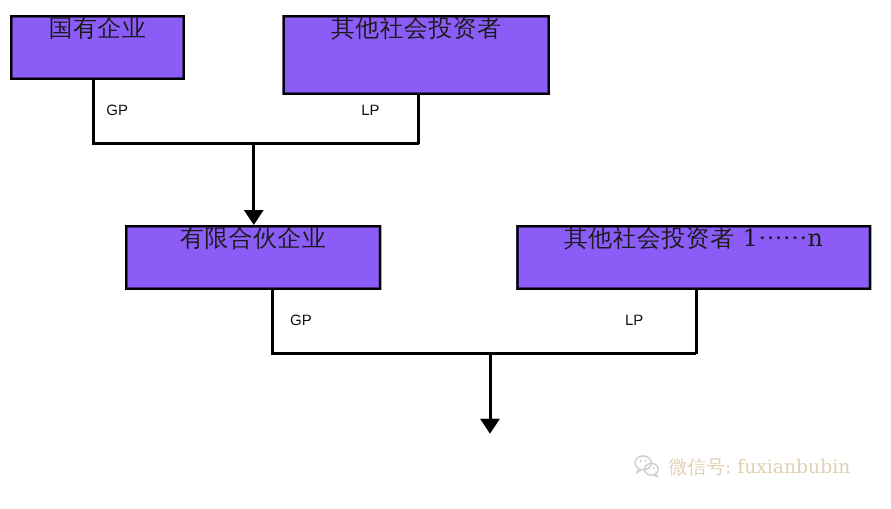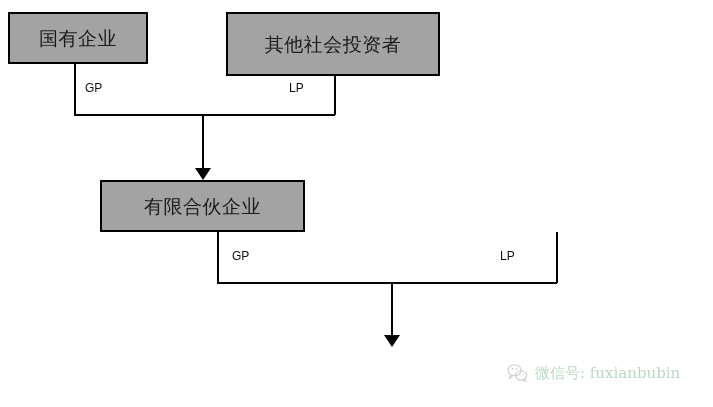--- a/index.html
+++ b/index.html
@@ -22,23 +22,23 @@
     position: absolute;
     left: 0;
     top: 0;
     width: 713px;
     height: 407px;
   }
   .node-box {
     position: absolute;
     box-sizing: border-box;
     border: 2px solid #000000;
-    background: #a3a3a3;
+    background: #8b5cf6;
     display: flex;
-    align-items: center;
+    align-items: flex-start;
     justify-content: center;
     color: #1a1a1a;
     font-family: "DejaVu Serif", "Liberation Serif", serif;
     font-size: 19px;
     line-height: 1;
     white-space: nowrap;
     letter-spacing: 0.5px;
   }
   .edge-label {
     position: absolute;
@@ -52,21 +52,21 @@
     position: absolute;
     left: 506px;
     top: 362px;
     display: flex;
     align-items: center;
     gap: 7px;
     opacity: 0.30;
     pointer-events: none;
   }
   #watermark .wm-text {
-    color: #15803d;
+    color: #a16207;
     font-family: "DejaVu Serif", "Liberation Serif", serif;
     font-size: 15px;
     line-height: 1;
     white-space: nowrap;
   }
   #watermark .wm-logo {
     width: 22px;
     height: 22px;
     flex: 0 0 22px;
   }
@@ -102,20 +102,23 @@
   </div>
 
   <div class="node-box" style="left:226px; top:12px;  width:214px; height:64px;font-family:Liberation Serif, serif;">
     <span>其他社会投资者</span>
   </div>
 
   <div class="node-box" style="left:100px; top:180px; width:205px; height:52px;">
     <span>有限合伙企业</span>
   </div>
 
+  <div class="node-box" style="left:413px; top:180px; width:284px; height:52px;">
+    <span>其他社会投资者 1······n</span>
+  </div>
 
 
   <div class="edge-label" style="left:85px;  top:82px;">GP</div>
   <div class="edge-label" style="left:289px; top:82px;">LP</div>
   <div class="edge-label" style="left:232px; top:250px;">GP</div>
   <div class="edge-label" style="left:500px; top:250px;">LP</div>
 
   <div id="watermark">
     <svg class="wm-logo" viewBox="0 0 32 32">
       <g fill="none" stroke="#555555" stroke-width="1.6">

